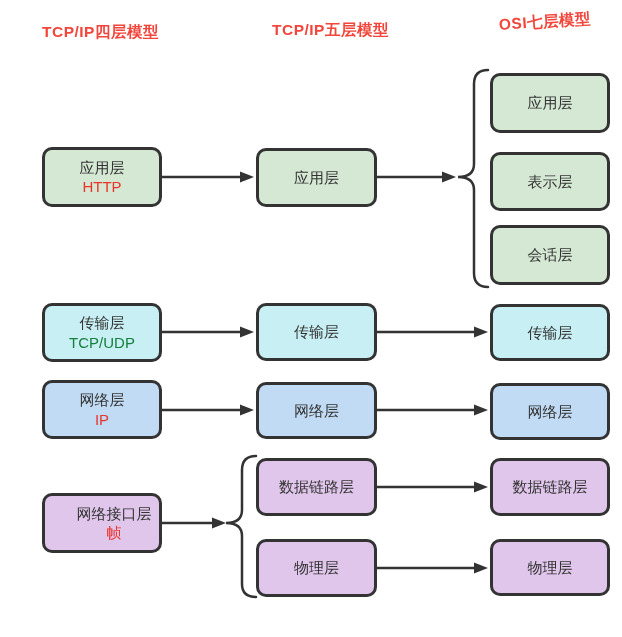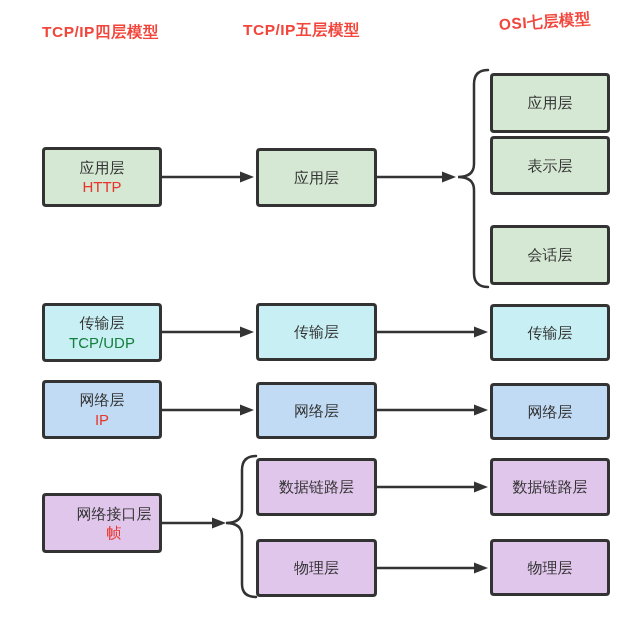--- a/index.html
+++ b/index.html
@@ -14,21 +14,21 @@
     position:absolute;
     font-size:15.5px;
     font-weight:bold;
     letter-spacing:0.5px;
     white-space:nowrap;
   }
   #title-osi{transform:rotate(-4deg);transform-origin:left center;}
   .box{
     position:absolute;
     border:3px solid #333333;
-    border-radius:4px;
+    border-radius:10px;
     box-sizing:border-box;
     display:flex;
     flex-direction:column;
     align-items:center;
     justify-content:center;
     color:#333333;
     font-size:15px;
     line-height:1.3;
     text-align:center;
   }
@@ -47,29 +47,29 @@
   #b-c1-2{left:42px; top:380px;width:120px;height:59px;}
   #b-c1-3{left:42px; top:493px;width:120px;height:60px;}
 
   #b-c2-0{left:256px;top:148px;width:121px;height:59px;}
   #b-c2-1{left:256px;top:303px;width:121px;height:58px;}
   #b-c2-2{left:256px;top:382px;width:121px;height:57px;}
   #b-c2-3{left:256px;top:458px;width:121px;height:58px;}
   #b-c2-4{left:256px;top:539px;width:121px;height:58px;}
 
   #b-c3-0{left:490px;top:73px; width:120px;height:60px;}
-  #b-c3-1{left:490px;top:136px;width:120px;height:59px;}
+  #b-c3-1{left:490px;top:152px;width:120px;height:59px;}
   #b-c3-2{left:490px;top:225px;width:120px;height:60px;justify-content:center;}
   #b-c3-3{left:490px;top:304px;width:120px;height:57px;}
   #b-c3-4{left:490px;top:383px;width:120px;height:57px;}
   #b-c3-5{left:490px;top:458px;width:120px;height:58px;}
   #b-c3-6{left:490px;top:539px;width:120px;height:57px;}
 
   #title-tcpip4{left:42px;top:22px;}
-  #title-tcpip5{left:243px;top:20px;}
+  #title-tcpip5{left:272px;top:20px;}
   #title-osi{left:499px;top:15px;}
 </style>
 </head>
 <body>
 
 <div id="canvas">
 
   <div class="col-title" id="title-tcpip4" style="color: rgb(242, 70, 60);">TCP/IP四层模型</div>
   <div class="col-title" id="title-tcpip5" style="color: rgb(242, 70, 60);">TCP/IP五层模型</div>
   <div class="col-title" id="title-osi" style="color: rgb(242, 70, 60);">OSI七层模型</div>

